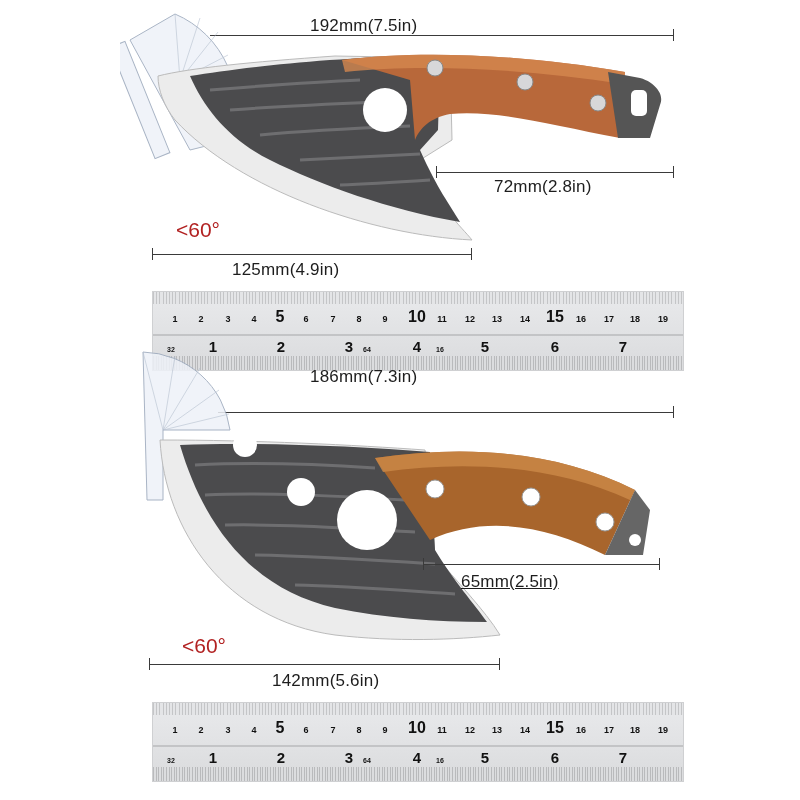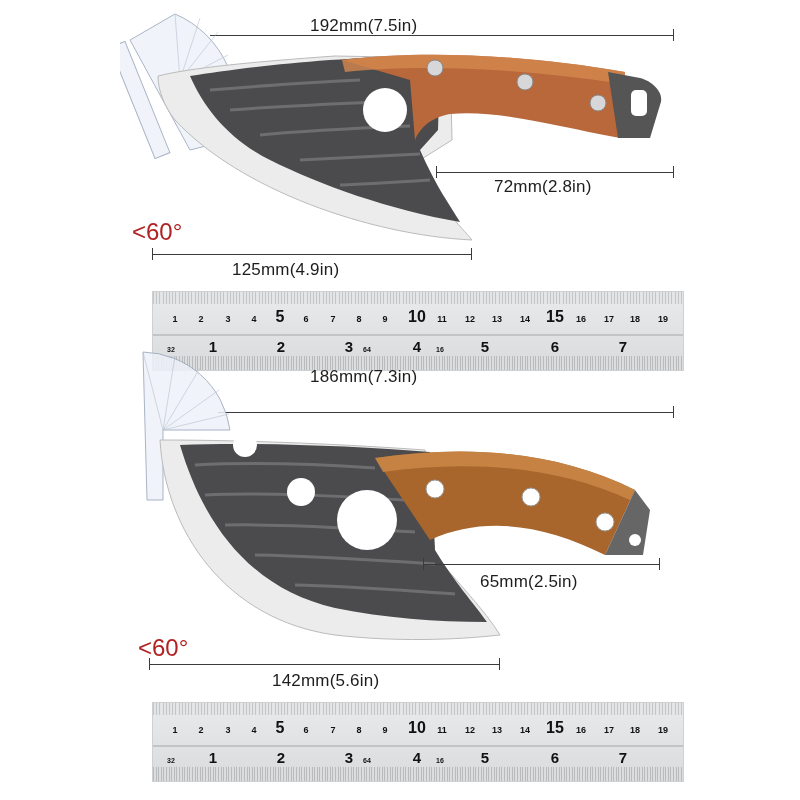--- a/index.html
+++ b/index.html
@@ -2,21 +2,21 @@
 <html><head>
 <meta charset="utf-8">
 <style>
   html, body { margin:0; padding:0; background:#ffffff; }
   body { width:800px; height:800px; position:relative; overflow:hidden;
          font-family:"Liberation Sans", "DejaVu Sans", sans-serif; color:#1a1a1a; }
   .abs { position:absolute; }
   .dim-line { position:absolute; height:1px; background:#3a3a3a; }
   .tick { position:absolute; width:1px; height:12px; background:#3a3a3a; }
   .dim-label { position:absolute; font-size:17px; color:#1d1d1d; white-space:nowrap; letter-spacing:0.2px; }
-  .angle { position:absolute; font-size:24px; color:#b22222; }
+  .angle { position:absolute; font-size:21px; color:#b22222;margin-left:44px; }
   .ruler { position:absolute; left:152px; width:532px; height:80px; background:linear-gradient(#e9eaec,#dadbdd); border:1px solid #cfd0d2; box-sizing:border-box; overflow:hidden; }
   .ruler .topband { position:absolute; left:0; right:0; top:0; height:12px;
      background:repeating-linear-gradient(90deg,#c4c5c7 0 1px,transparent 1px 3.2px), #e4e5e7; }
   .ruler .row1 { position:absolute; left:0; right:0; top:12px; height:30px; border-bottom:2px solid #c3c4c6; }
   .ruler .row2 { position:absolute; left:0; right:0; top:44px; height:22px; }
   .ruler .botband { position:absolute; left:0; right:0; bottom:0; height:14px;
      background:repeating-linear-gradient(90deg,#b9babc 0 1px,transparent 1px 2.6px), #dcdddf; }
   .ruler .num { position:absolute; font-weight:bold; color:#111; transform:translateX(-50%); }
   .ruler .n-sm { font-size:9px; top:10px; }
   .ruler .n-lg { font-size:16px; top:4px; }
@@ -159,21 +159,21 @@
     <g>
       <circle cx="300" cy="139" r="9" fill="#ffffff" stroke="#999" stroke-width="1"></circle>
       <circle cx="396" cy="147" r="9" fill="#ffffff" stroke="#999" stroke-width="1"></circle>
       <circle cx="470" cy="172" r="9" fill="#ffffff" stroke="#999" stroke-width="1"></circle>
     </g>
   </svg>
 
   <div class="dim-line" style="left:424px;top:564px;width:236px;"></div>
   <div class="tick" style="left:423px;top:558px;"></div>
   <div class="tick" style="left:659px;top:558px;"></div>
-  <div class="dim-label" style="left:480px;top:572px;">65mm(2.5in)</div>
+  <div class="dim-label" style="left:461px;top:572px;text-decoration:underline;">65mm(2.5in)</div>
 
   <div class="angle" style="left:138px;top:634px;">&lt;60°</div>
 
   <div class="dim-line" style="left:150px;top:664px;width:350px;"></div>
   <div class="tick" style="left:149px;top:658px;"></div>
   <div class="tick" style="left:499px;top:658px;"></div>
   <div class="dim-label" style="left:272px;top:671px;">142mm(5.6in)</div>
 </div>
 
 <div class="ruler" style="top:702px;">

